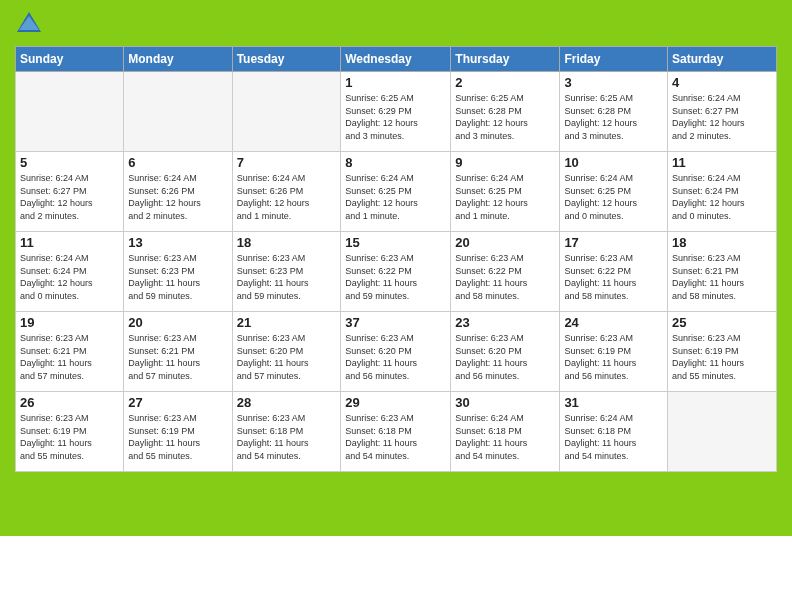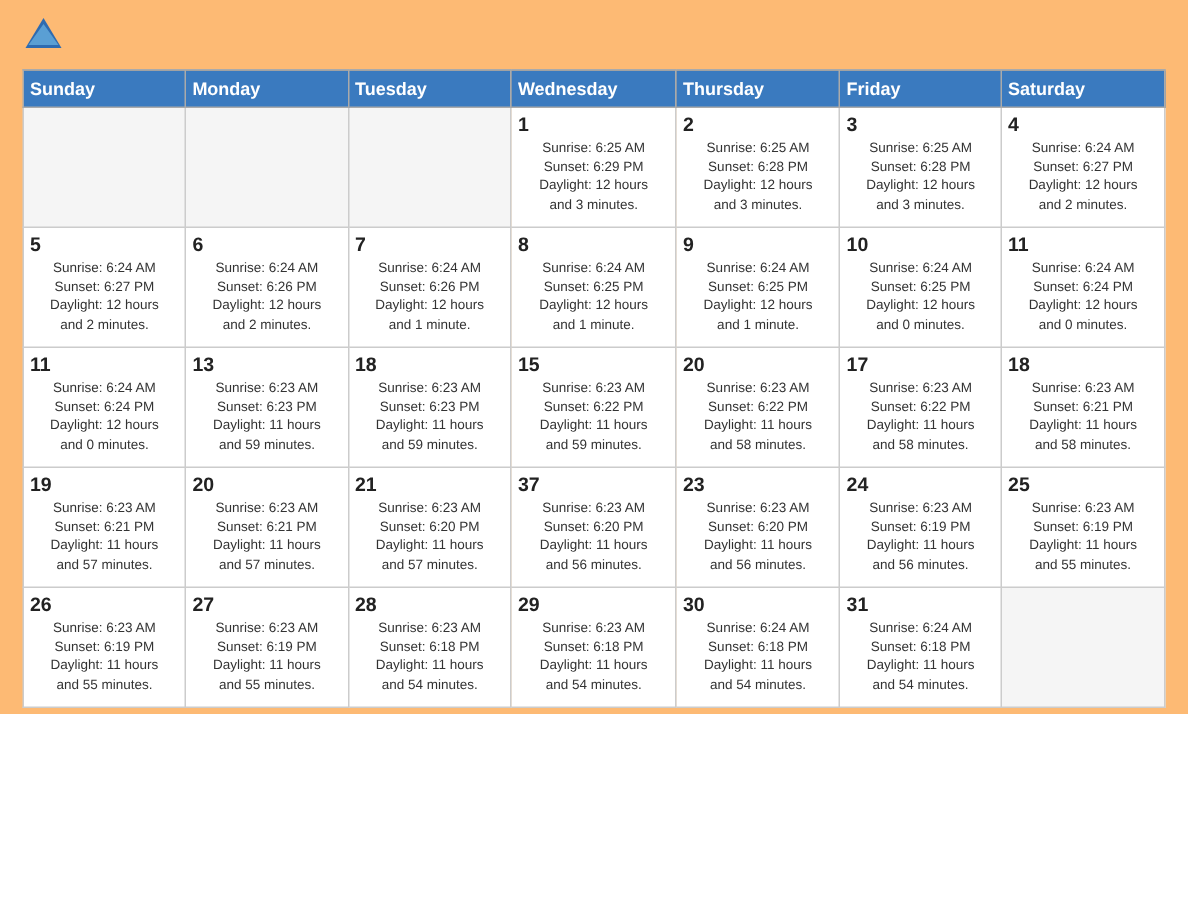--- a/index.html
+++ b/index.html
@@ -5,22 +5,22 @@
     * { box-sizing: border-box; margin: 0; padding: 0; }
     body {
       font-family: Arial, sans-serif;
       background: #fff;
       width: 792px;
       height: 612px;
       overflow: hidden;
     }
     .page {
       width: 792px;
-      height: 476px;
-      background: #fdba74;
+      height: 536px;
+      background: #84cc16;
       padding: 10px 15px;
     }
     .header {
       display: flex;
       justify-content: space-between;
       align-items: flex-start;
       margin-bottom: 8px;
     }
     .logo {
       display: flex;
@@ -82,21 +82,20 @@
       font-size: 13px;
       font-weight: bold;
       color: #222;
       display: block;
       margin-bottom: 2px;
     }
     .day-info {
       font-size: 9px;
       color: #333;
       line-height: 1.4;
-      text-align: center;
     }
   </style>
 </head>
 <body>
 
 <div class="page">
   <div class="header">
     <div class="logo">
       <svg class="logo-icon" viewBox="0 0 28 28">
         <polygon points="14,2 26,22 2,22" fill="#2e6bb0"></polygon>

